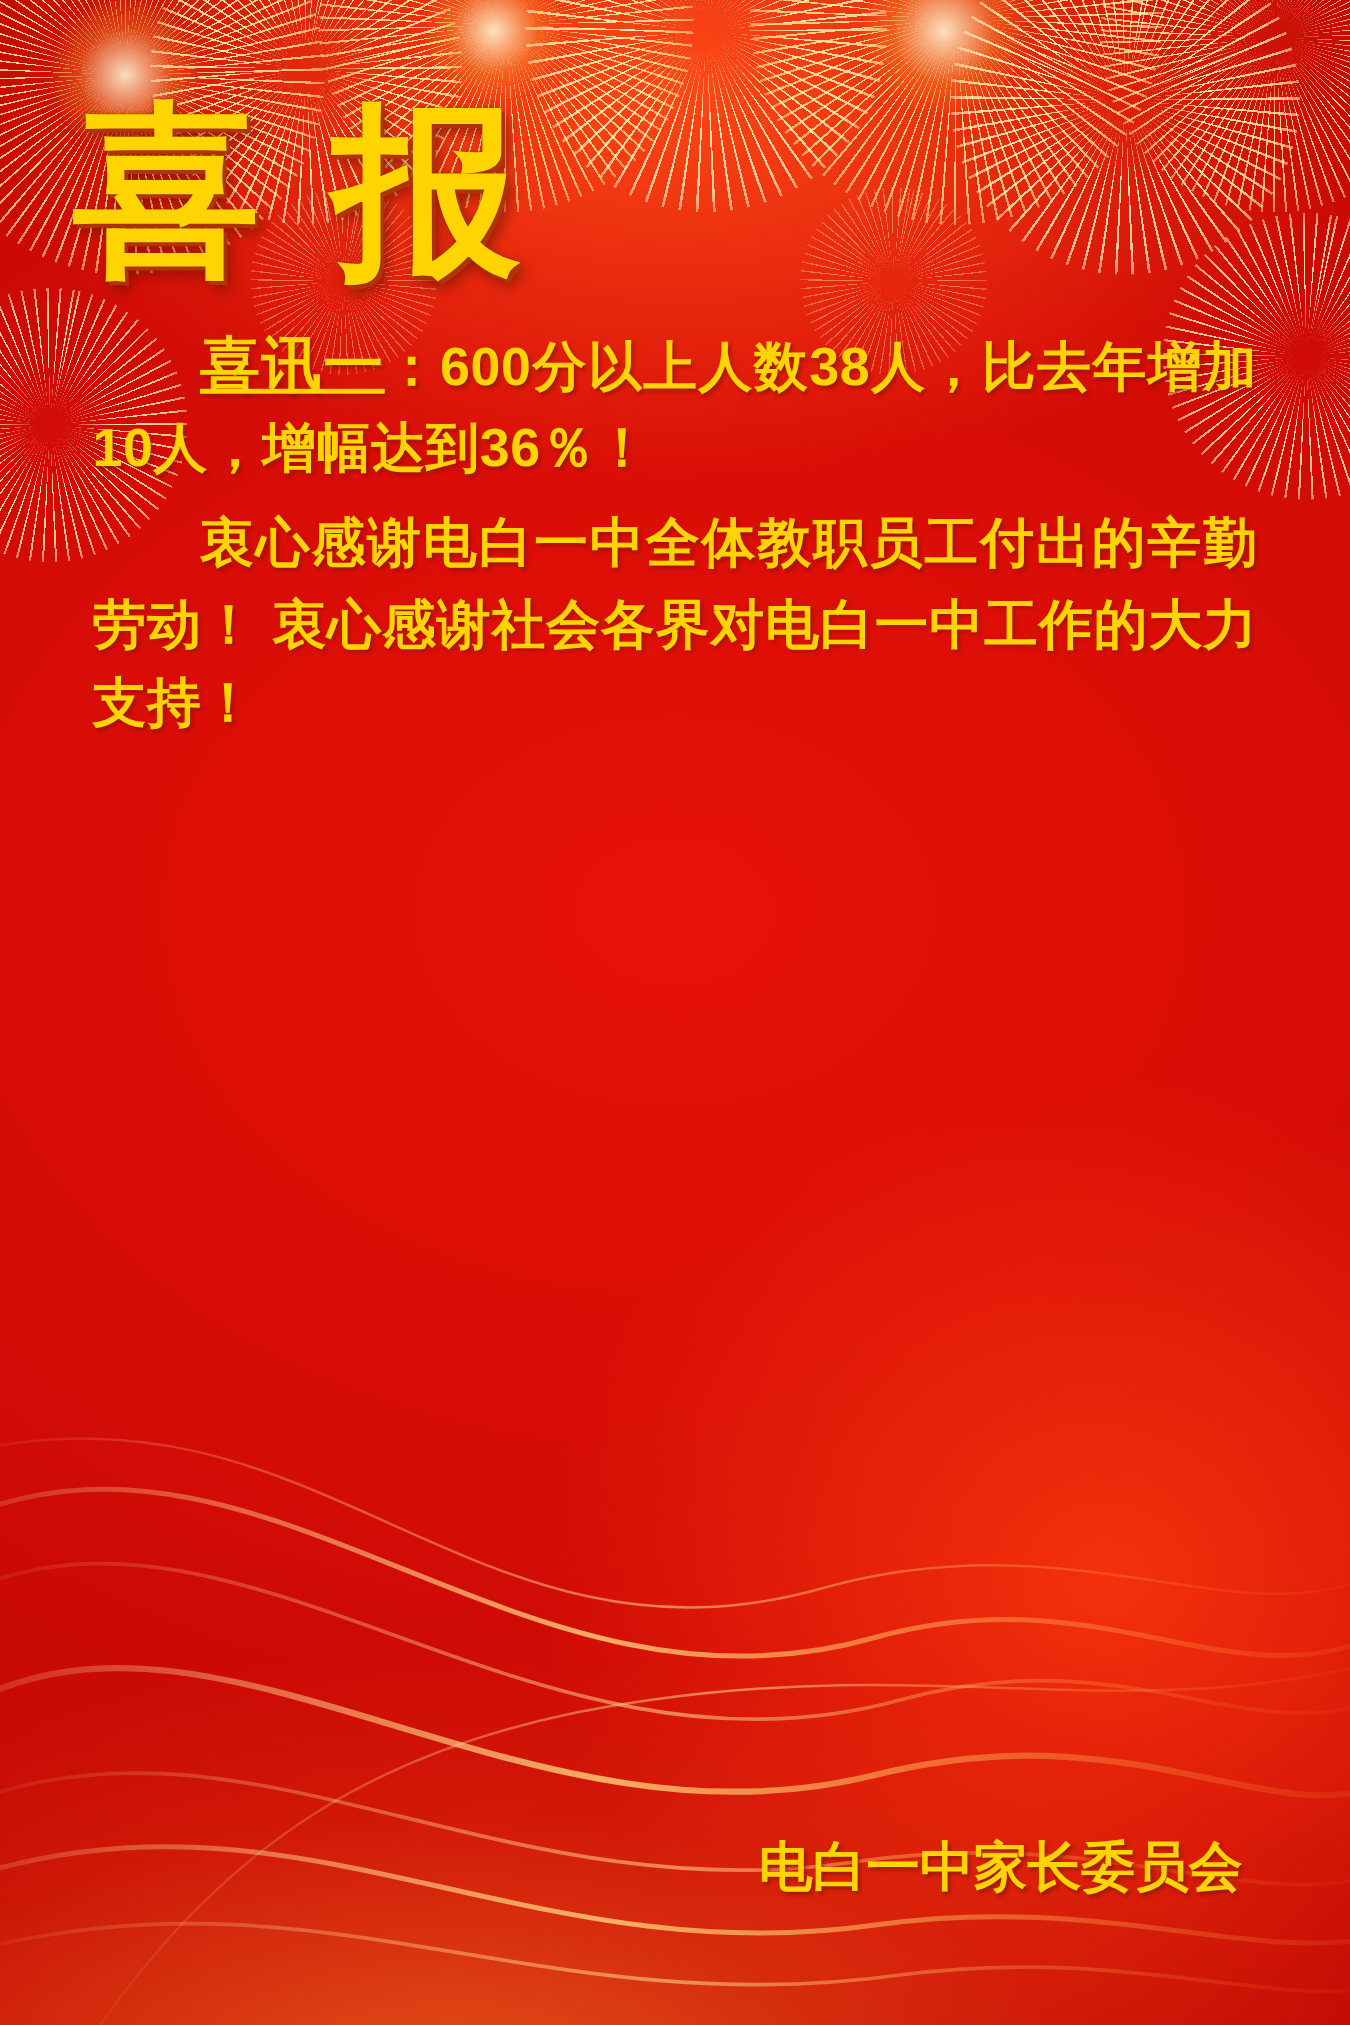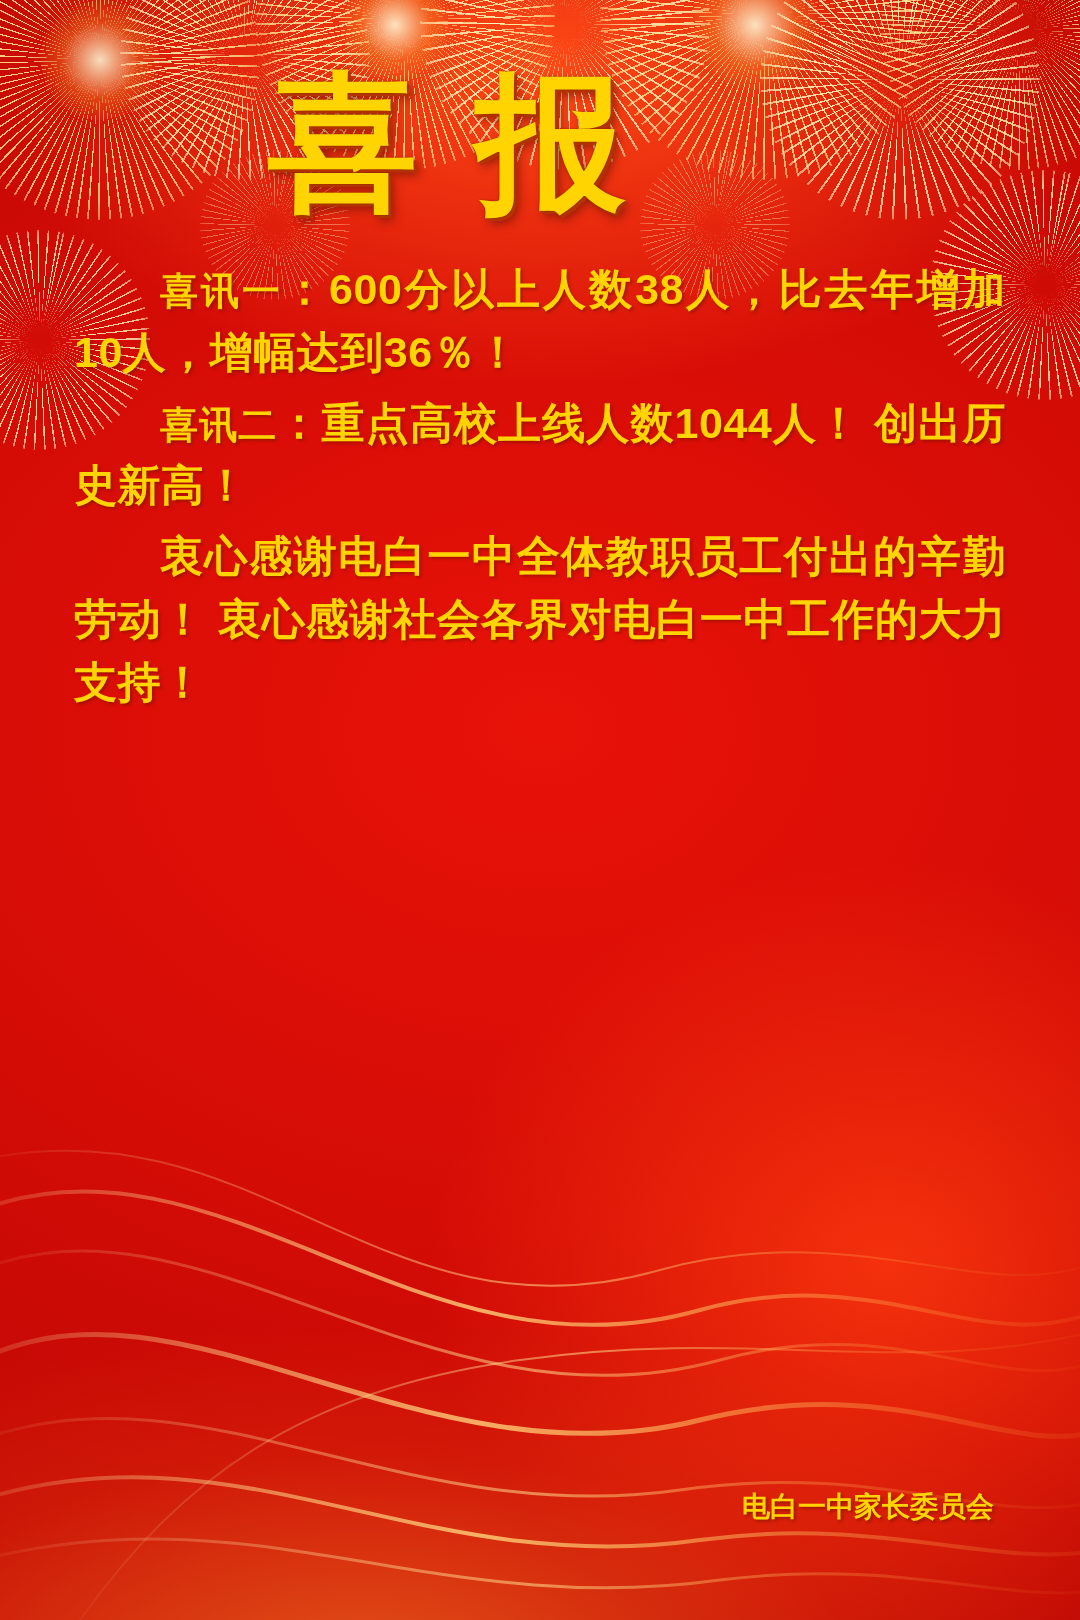--- a/index.html
+++ b/index.html
@@ -64,22 +64,22 @@
     background: radial-gradient(ellipse at 35% 80%, rgba(255,140,40,0.55) 0%, rgba(255,90,20,0.18) 45%, rgba(255,60,10,0) 72%);
     pointer-events: none;
   }
 
   
   .title {
     position: absolute;
     top: 62px;
     left: 0;
     width: 893px;
-    text-align: center;
-    font-family: Liberation Mono, monospace;
+    text-align: left;
+    font-family: Liberation Serif, serif;
     font-weight: bold;
     font-size: 150px;
     letter-spacing: 58px;
     text-indent: 58px;
     line-height: 1.25;
     color: #ffd400;
     text-shadow:
       0 0 2px #8a2a00,
       3px 3px 0 #b33400,
       5px 6px 10px rgba(90,15,0,0.55);
@@ -98,32 +98,33 @@
     letter-spacing: 0.5px;
     text-shadow: 2px 2px 3px rgba(120,20,0,0.55);
   }
   .body p {
     margin: 0 0 8px 0;
     text-indent: 86px;
     text-align: justify;
     text-justify: inter-ideograph;
   }
   .body p .lead {
-    font-size: 38px;
+    font-size: 48px;
+    text-decoration: underline;
   }
 
   
   .signature {
     position: absolute;
     right: 86px;
     bottom: 92px;
     text-align: right;
     color: #ffd400;
     font-weight: bold;
-    font-size: 28px;
+    font-size: 43px;
     line-height: 1.55;
     text-shadow: 2px 2px 3px rgba(120,20,0,0.6);
   }
 </style>
 </head>
 <body>
 
 <div class="poster">
 
   <div class="fw-layer">
@@ -144,21 +145,20 @@
     <div class="fw small" style="left:-70px; top:230px; width:220px; height:220px;"></div>
     <div class="fw small" style="left:930px; top:170px; width:230px; height:230px;"></div>
     <div class="fw small" style="left:200px; top:150px; width:150px; height:150px; opacity:0.45;"></div>
     <div class="fw small" style="left:640px; top:150px; width:150px; height:150px; opacity:0.45;"></div>
   </div>
 
   <div class="title">喜报</div>
 
   <div class="body">
     <p><span class="lead">喜讯一</span><span>：600分以上人数38人，比去年增加10人，增幅达到36％！</span></p>
-    <p><span class="lead">喜讯二</span><span>：重点高校上线人数1044人！ 创出历史新高！</span></p>
     <p><span class="lead"></span><span>衷心感谢电白一中全体教职员工付出的辛勤劳动！ 衷心感谢社会各界对电白一中工作的大力支持！</span></p>
   </div>
 
   <div class="glow-bottom"></div>
   <svg class="ribbons" viewBox="0 0 1080 560" preserveAspectRatio="none">
     <defs>
       <linearGradient id="rg1" x1="0" y1="0" x2="1" y2="0">
         <stop offset="0%" stop-color="#ffe9a8" stop-opacity="0.15"></stop>
         <stop offset="45%" stop-color="#ffd27a" stop-opacity="0.85"></stop>
         <stop offset="100%" stop-color="#ff9a3c" stop-opacity="0.1"></stop>

